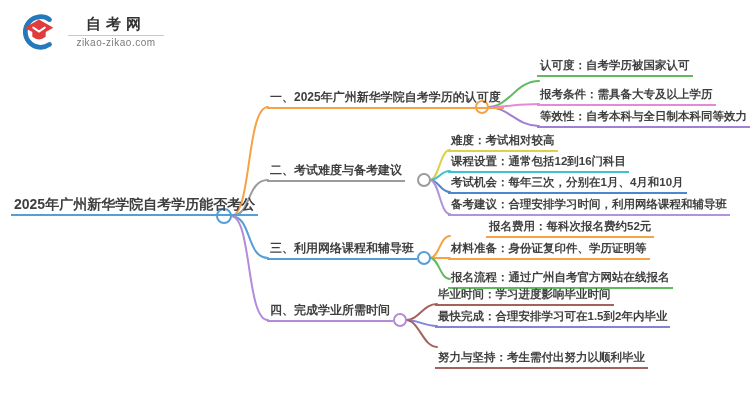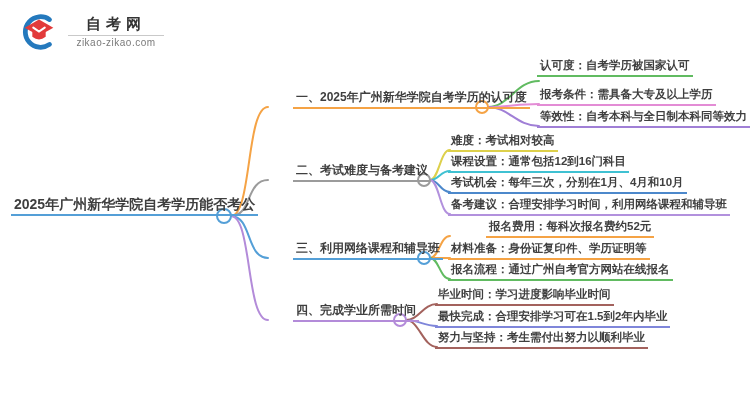--- a/index.html
+++ b/index.html
@@ -17,38 +17,38 @@
   .logo-divider{width:96px;border-top:1px solid #c9c9c9;margin:2px 0 1px 0;}
   .logo-domain{font-size:10px;color:#7a7a7a;letter-spacing:0.5px;line-height:12px;}
 
   
   .lbl{
     position:absolute;box-sizing:border-box;height:20px;line-height:17px;
     padding:0 3px;white-space:nowrap;color:#3f3f3f;
     border-bottom:2px solid #999;font-weight:600;cursor:default;
   }
   .root{font-size:14px;font-weight:700;}
-  .branch{font-size:12px;margin-left:26px;}
+  .branch{font-size:12px;}
   .sub{font-size:11.5px;}
 
   #lab-central{left:11px;top:196px;}
   #lab-b1{left:267px;top:89px;}
   #lab-b2{left:267px;top:162px;}
   #lab-b3{left:267px;top:240px;}
   #lab-b4{left:267px;top:302px;}
   #lab-s1a{left:537px;top:57px;}
   #lab-s1b{left:537px;top:86px;}
   #lab-s1c{left:537px;top:108px;}
   #lab-s2a{left:448px;top:132px;}
   #lab-s2b{left:448px;top:153px;}
   #lab-s2c{left:448px;top:174px;}
   #lab-s2d{left:448px;top:196px;}
   #lab-s3a{left:448px;top:218px;margin-left:38px;}
   #lab-s3b{left:448px;top:240px;}
-  #lab-s3c{left:448px;top:261px;}
+  #lab-s3c{left:448px;top:269px;}
   #lab-s4a{left:435px;top:286px;}
   #lab-s4b{left:435px;top:308px;}
   #lab-s4c{left:435px;top:329px;}
 </style>
 </head>
 <body>
 
 <div id="stage">
 
   <svg id="wires" width="750" height="410" viewBox="0 0 750 410">
@@ -114,15 +114,15 @@
   <div id="lab-s2b" class="lbl sub" style="border-bottom-color: rgb(63, 193, 210);">课程设置：通常包括12到16门科目</div>
   <div id="lab-s2c" class="lbl sub" style="border-bottom-color: rgb(76, 136, 203);">考试机会：每年三次，分别在1月、4月和10月</div>
   <div id="lab-s2d" class="lbl sub" style="border-bottom-color: rgb(178, 145, 221); text-align: center;">备考建议：合理安排学习时间，利用网络课程和辅导班</div>
 
   <div id="lab-s3a" class="lbl sub" style="border-bottom-color: rgb(245, 163, 69);">报名费用：每科次报名费约52元</div>
   <div id="lab-s3b" class="lbl sub" style="border-bottom-color: rgb(245, 163, 69);">材料准备：身份证复印件、学历证明等</div>
   <div id="lab-s3c" class="lbl sub" style="border-bottom-color: rgb(97, 187, 97);">报名流程：通过广州自考官方网站在线报名</div>
 
   <div id="lab-s4a" class="lbl sub" style="border-bottom-color: rgb(163, 98, 93);">毕业时间：学习进度影响毕业时间</div>
   <div id="lab-s4b" class="lbl sub" style="border-bottom-color: rgb(127, 134, 218);">最快完成：合理安排学习可在1.5到2年内毕业</div>
-  <div id="lab-s4c" class="lbl sub" style="border-bottom-color: rgb(163, 98, 93);">努力与坚持：考生需付出努力以顺利毕业</div>
+  <div id="lab-s4c" class="lbl sub" style="border-bottom-color: rgb(163, 98, 93); margin-top: 20px;">努力与坚持：考生需付出努力以顺利毕业</div>
 
 </div>
 
 </body></html>

